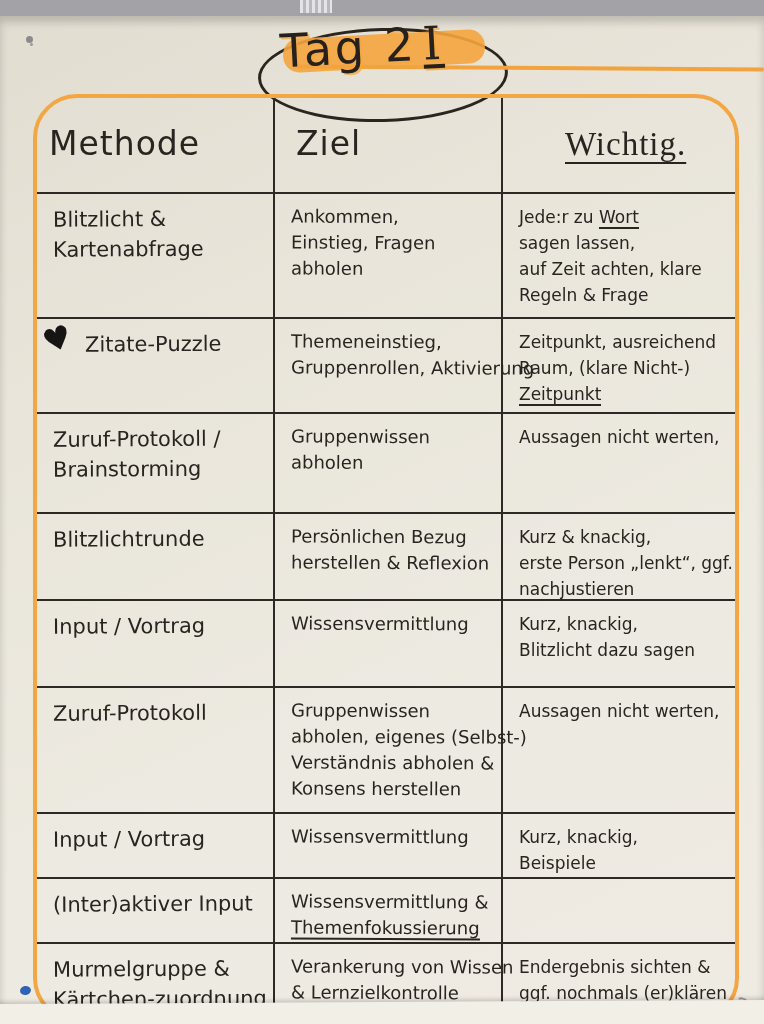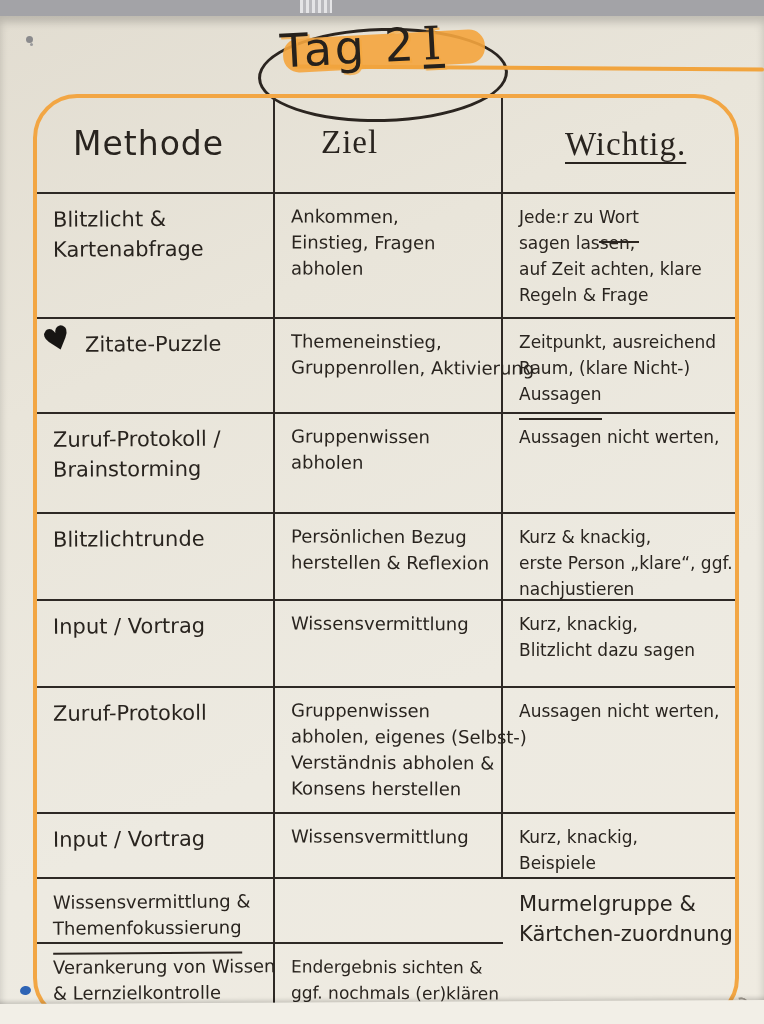--- a/index.html
+++ b/index.html
@@ -26,31 +26,31 @@
   
   .frame{position:absolute;left:33px;top:78px;width:706px;height:928px;
          border:4px solid #f2a644;border-radius:44px;box-sizing:border-box;}
   .grid{position:absolute;inset:0;display:grid;border-radius:40px;overflow:hidden;
          grid-template-columns:238px 228px 1fr;
          grid-template-rows:96px 125px 95px 100px 87px 87px 126px 65px 65px auto;}
   .cell{position:relative;box-sizing:border-box;padding:10px 6px 4px 16px;border:0 solid #2e2925;}
   .col0,.col1{border-right-width:2px;}
   .cell:not(.last){border-bottom-width:2px;}
   .header{font-size:33px;padding-top:26px;letter-spacing:1px;}
-  .header.col0{padding-left:36px;}
-  .header.col1{padding-left:46px;font-family:Liberation Serif, serif;}
+  .header.col0{padding-left:12px;}
+  .header.col1{padding-left:21px;}
   .header.col2{padding-left:62px;}
   .u-header{text-decoration:underline;text-underline-offset:7px;text-decoration-thickness:2px;font-family:Liberation Serif, serif;}
   .line{white-space:nowrap;}
   .col0 .line{font-size:21px;line-height:30px;}
   .col1 .line{font-size:18px;line-height:26px;}
   .col2 .line{font-size:17px;line-height:26px;}
   .cell:nth-child(3n+1) .line{transform:rotate(-.4deg);}
   .cell:nth-child(3n+2) .line{transform:rotate(.3deg);}
-  .uline{border-bottom:2px solid #2b2520;padding-bottom:14px;}
+  .uline{border-bottom:2px solid #2b2520;padding-bottom:0;}
   .heart{position:absolute;left:6px;top:4px;font-size:32px;color:#171513;
          transform:rotate(-18deg);line-height:1;}
   .has-doodle{padding-left:48px;}
   
   .pin{position:absolute;left:26px;top:20px;width:7px;height:7px;border-radius:50%;
         background:#8b8b8d;box-shadow:2px 5px 0 -2px #9a9a9c;}
   .tape{position:absolute;left:300px;top:0;width:32px;height:13px;
         background:repeating-linear-gradient(90deg,#e4e4e6 0 3px,#b9b9bd 3px 6px);}
   .blue-dot{position:absolute;left:20px;top:970px;width:11px;height:9px;border-radius:50%;
         background:#2e64b5;transform:rotate(-10deg);}
@@ -96,21 +96,21 @@
             <span class="heart">♥</span>
             <div class="line">Zitate-Puzzle</div>
           </div>
           <div class="cell col1">
             <div class="line">Themeneinstieg,</div>
             <div class="line">Gruppenrollen, Aktivierung</div>
           </div>
           <div class="cell col2">
             <div class="line">Zeitpunkt, ausreichend</div>
             <div class="line">Raum, (klare Nicht-)</div>
-            <div class="line"><span class="uline">Aussagen</span></div>
+            <div class="line"><span class="uline">Zeitpunkt</span></div>
           </div>
           <div class="cell col0">
             <div class="line">Zuruf-Protokoll /</div>
             <div class="line">Brainstorming</div>
           </div>
           <div class="cell col1">
             <div class="line">Gruppenwissen</div>
             <div class="line">abholen</div>
           </div>
           <div class="cell col2">
@@ -118,21 +118,21 @@
           </div>
           <div class="cell col0">
             <div class="line">Blitzlichtrunde</div>
           </div>
           <div class="cell col1">
             <div class="line">Persönlichen Bezug</div>
             <div class="line">herstellen &amp; Reflexion</div>
           </div>
           <div class="cell col2">
             <div class="line">Kurz &amp; knackig,</div>
-            <div class="line">erste Person „klare“, ggf.</div>
+            <div class="line">erste Person „lenkt“, ggf.</div>
             <div class="line">nachjustieren</div>
           </div>
           <div class="cell col0">
             <div class="line">Input / Vortrag</div>
           </div>
           <div class="cell col1">
             <div class="line">Wissensvermittlung</div>
           </div>
           <div class="cell col2">
             <div class="line">Kurz, knackig,</div>
@@ -153,20 +153,23 @@
           <div class="cell col0">
             <div class="line">Input / Vortrag</div>
           </div>
           <div class="cell col1">
             <div class="line">Wissensvermittlung</div>
           </div>
           <div class="cell col2">
             <div class="line">Kurz, knackig,</div>
             <div class="line">Beispiele</div>
           </div>
+          <div class="cell col0">
+            <div class="line">(Inter)aktiver Input</div>
+          </div>
           <div class="cell col1">
             <div class="line">Wissensvermittlung &amp;</div>
             <div class="line"><span class="uline">Themenfokussierung</span></div>
           </div>
           <div class="cell col2"></div>
           <div class="cell col0 last">
             <div class="line">Murmelgruppe &amp;</div>
             <div class="line">Kärtchen-zuordnung</div>
           </div>
           <div class="cell col1 last">

